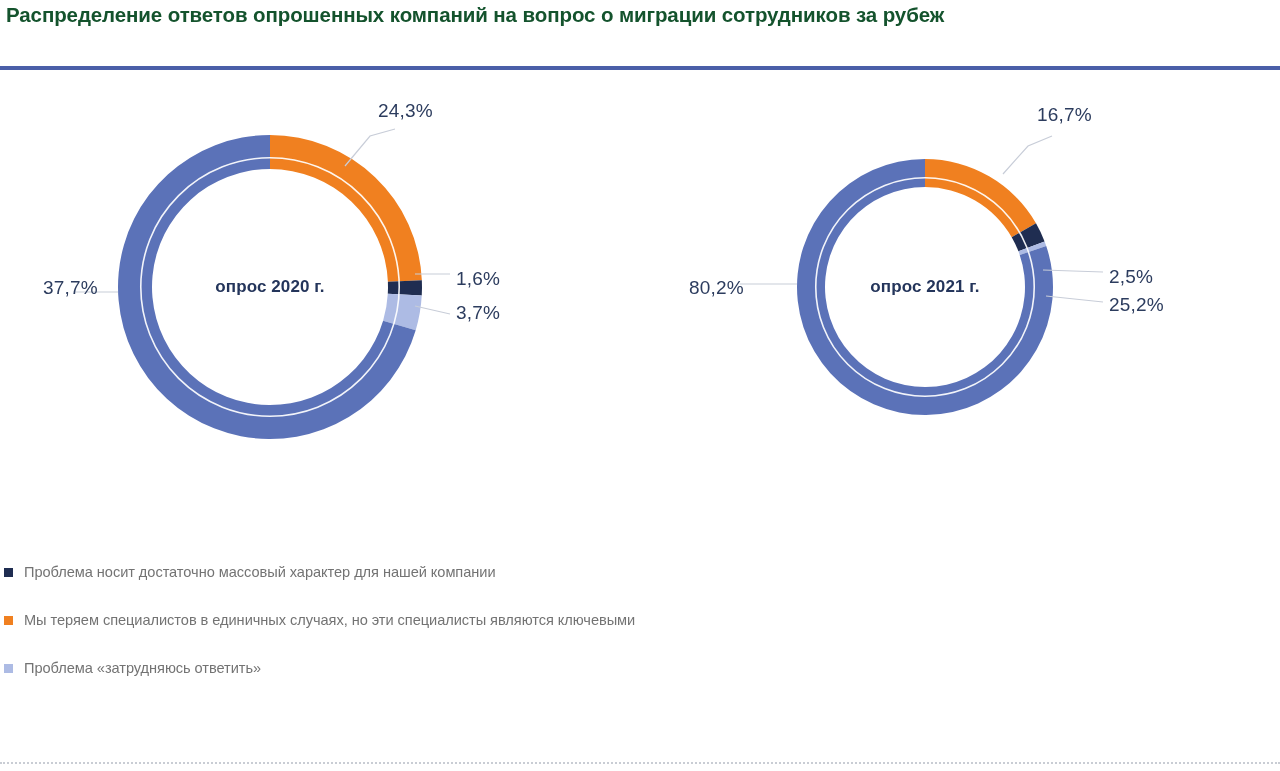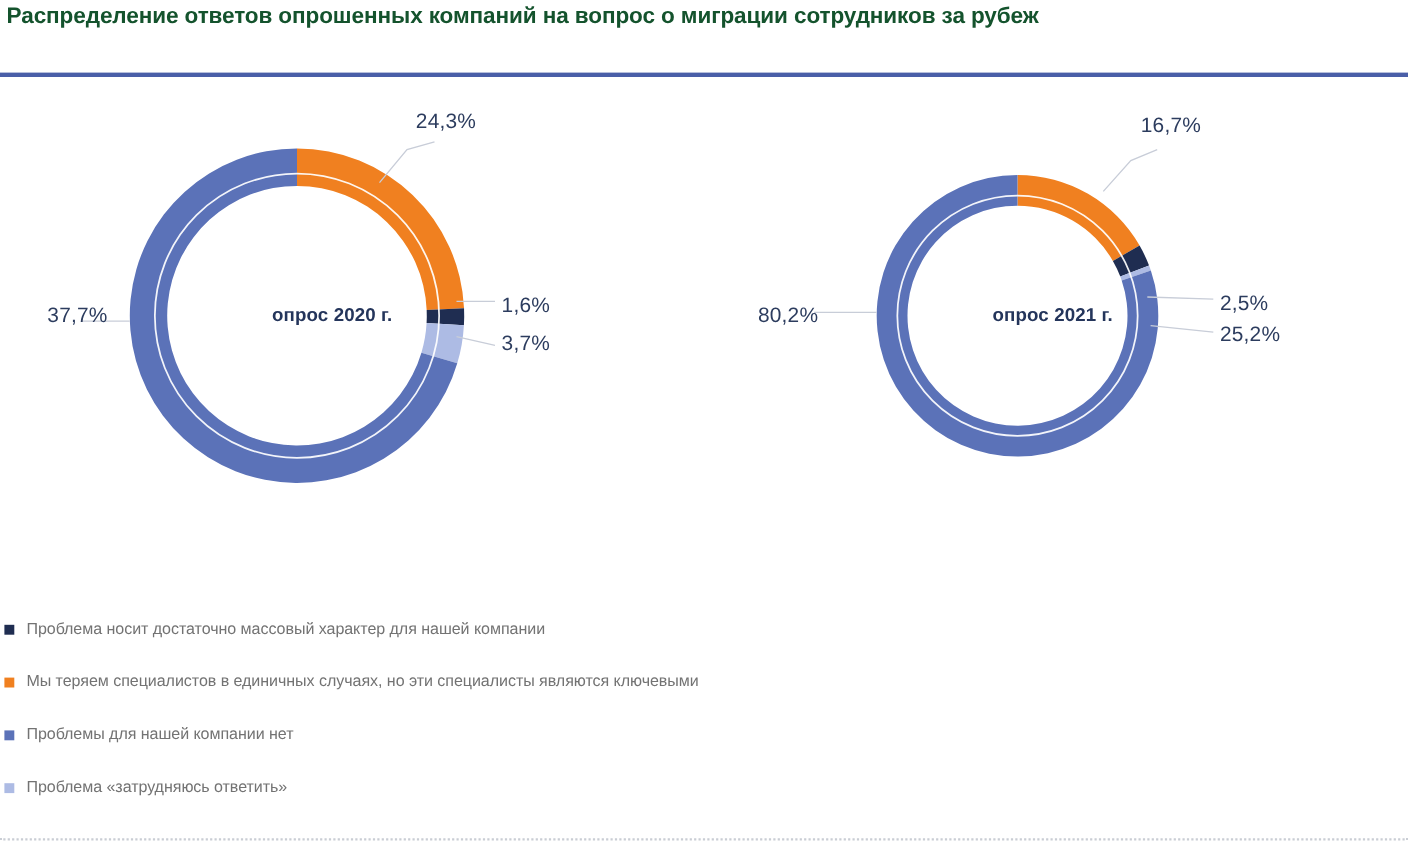--- a/index.html
+++ b/index.html
@@ -56,21 +56,20 @@
   .donut-svg { display: block; }
 
   .center-label {
     position: absolute;
     font-size: 17px;
     font-weight: bold;
     color: #24355b;
     white-space: nowrap;
     transform: translate(-50%, -50%);
     letter-spacing: 0.1px;
-    margin-left: 32px;
   }
 
   .pct-label {
     position: absolute;
     font-size: 19px;
     color: #2c3c5e;
     white-space: nowrap;
     letter-spacing: 0.2px;
   }
 
@@ -170,24 +169,20 @@
     <div class="legend-item">
       <span class="legend-swatch" id="sw0" style="background: rgb(31, 45, 81);"></span>
       <span class="legend-text">Проблема носит достаточно массовый характер для нашей компании</span>
     </div>
 
     <div class="legend-item">
       <span class="legend-swatch" id="sw1" style="background: rgb(240, 128, 32);"></span>
       <span class="legend-text">Мы теряем специалистов в единичных случаях, но эти специалисты являются ключевыми</span>
     </div>
 
-    <div class="legend-item">
-      <span class="legend-swatch" id="sw2" style="background: rgb(91, 114, 184);"></span>
-      <span class="legend-text">Проблемы для нашей компании нет</span>
-    </div>
 
     <div class="legend-item">
       <span class="legend-swatch" id="sw3" style="background: rgb(173, 187, 228);"></span>
       <span class="legend-text">Проблема «затрудняюсь ответить»</span>
     </div>
 
   </div>
 
   <div class="bottom-rule"></div>
 

